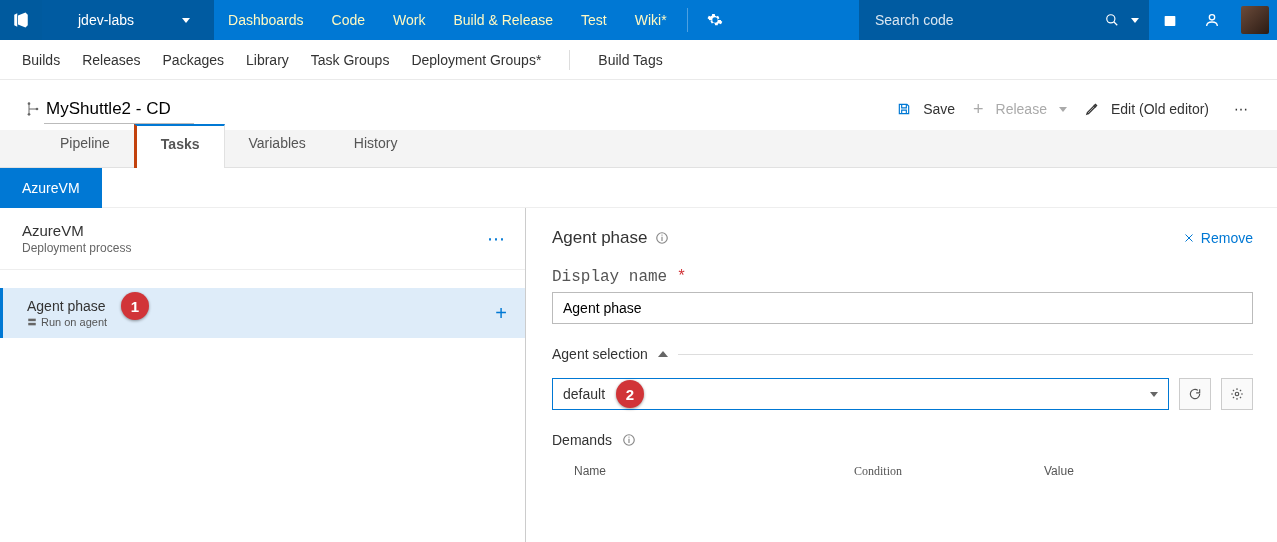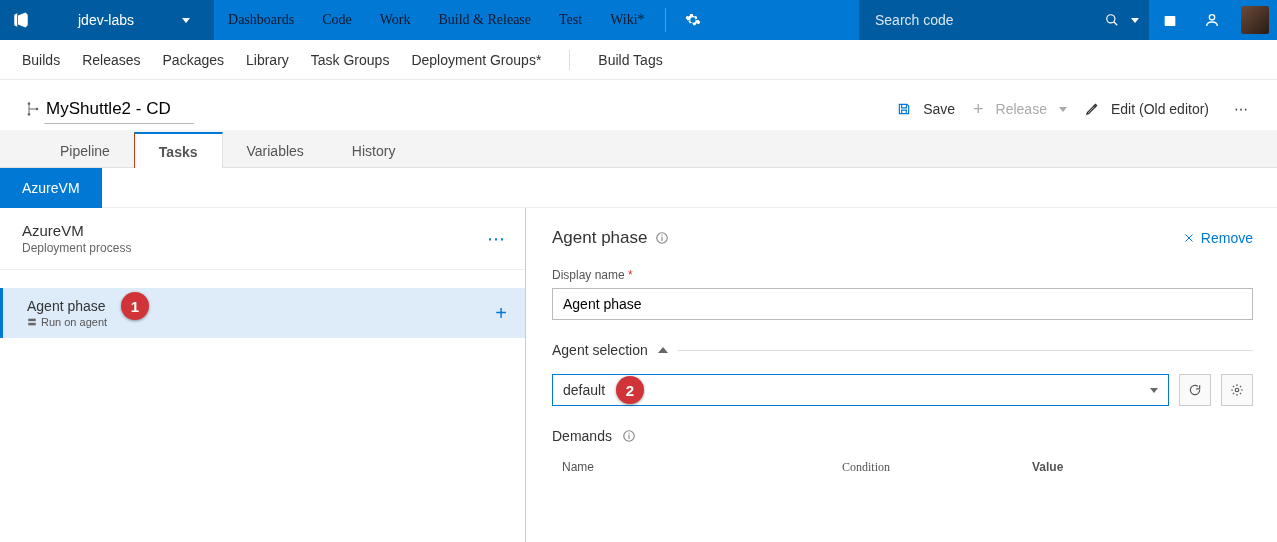--- a/index.html
+++ b/index.html
@@ -32,24 +32,23 @@
     align-items: center;
     padding: 0 24px 0 36px;
     gap: 48px;
     background: #005ba1;
   }
   .topbar .nav { display: flex; align-items: stretch; }
   .topbar .nav a {
     display: flex;
     align-items: center;
     padding: 16px 14px;
-    color: #0f172a;
+    color: #fef9c3;
     text-decoration: none;
     position: relative;
-    font-family: Liberation Serif, serif;
   }
   .topbar .nav a.active::after {
     content: "";
     position: absolute;
     bottom: -4px;
     left: 50%;
     margin-left: -5px;
     border: 5px solid transparent;
     border-top-color: #0078d4;
   }
@@ -115,28 +114,28 @@
   .titlerow .actions .overflow { width: 28px; text-align: center; }
   
   .tabrow {
     display: flex; align-items: flex-end;
     padding: 0 36px;
     height: 38px;
     background: #f4f4f4;
     border-bottom: 1px solid #e1e1e1;
   }
   .tabrow .tab {
-    padding: 10px 24px 8px;
+    padding: 10px 24px 16px;
     color: #555;
     cursor: default;
   }
   .tabrow .tab.active {
     background: #fff;
     border-top: 2px solid #0078d4;
-    border-left: 1px solid #c2410c;
+    border-left: 3px solid #c2410c;
     border-right: 1px solid #e1e1e1;
     font-weight: 600;
     margin-bottom: -1px;
   }
   .cursor-caret {
     position: relative;
   }
   
   .envchip {
     display: inline-flex; align-items: center;
@@ -186,21 +185,21 @@
     background: #d13438; color: #fff;
     display: flex; align-items: center; justify-content: center;
     font-size: 15px; font-weight: 600;
     box-shadow: 0 1px 3px rgba(0,0,0,.4);
   }
   
   .rp-head { display: flex; align-items: center; margin-bottom: 20px; }
   .rp-head h2 { font-size: 17px; font-weight: 400; margin-right: 8px; }
   .rp-head .spacer { flex: 1; }
   .rp-head .remove { color: #0078d4; display: flex; align-items: center; gap: 6px; text-align: right; }
-  .label { font-size: 12px; color: #555; margin-bottom: 6px; }
+  .label { font-size: 16px; color: #555; margin-bottom: 6px; font-family: Liberation Mono, monospace; }
   .label .req { color: #d13438; }
   .textfield {
     width: 100%; height: 32px;
     border: 1px solid #bbb; padding: 0 10px;
     font-size: 14px; outline: none;
   }
   .section-title {
     display: flex; align-items: center; gap: 10px;
     margin: 22px 0 16px 0;
     font-size: 14px; color: #333;
@@ -218,23 +217,23 @@
     width: 32px; height: 32px;
     border: 1px solid #ccc;
     display: flex; align-items: center; justify-content: center;
     background: #fafafa; color: #555;
   }
   .table-head {
     display: flex; gap: 40px;
     font-size: 12px; color: #555;
     padding: 8px 10px 0;
   }
-  .table-head .c1 { width: 240px; }
+  .table-head .c1 { width: 240px; margin-left: 12px; }
   .table-head .c2 { width: 150px; font-family: Liberation Serif, serif; }
-  .table-head .c3 { width: 100px; font-weight: bold; }
+  .table-head .c3 { width: 100px; }
   svg { display: block; }
   .chev-down {
     width: 0; height: 0;
     border-left: 4px solid transparent;
     border-right: 4px solid transparent;
     border-top: 5px solid currentColor;
   }
   .chev-up {
     width: 0; height: 0;
     border-left: 5px solid transparent;

